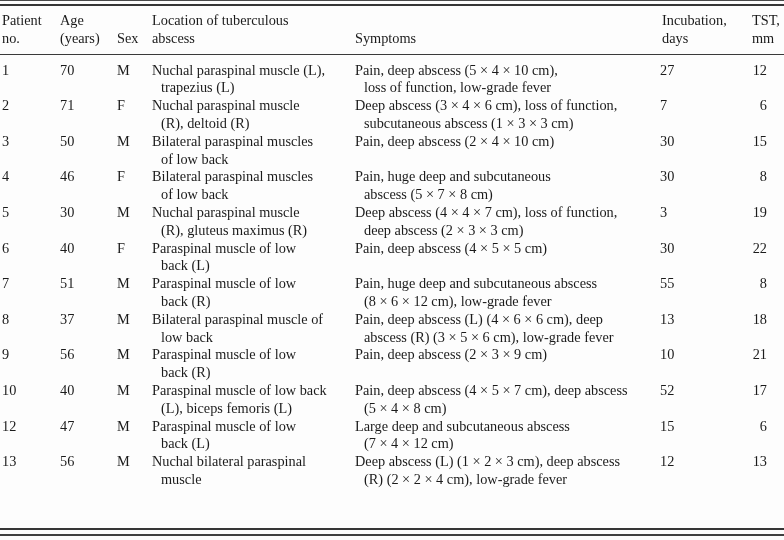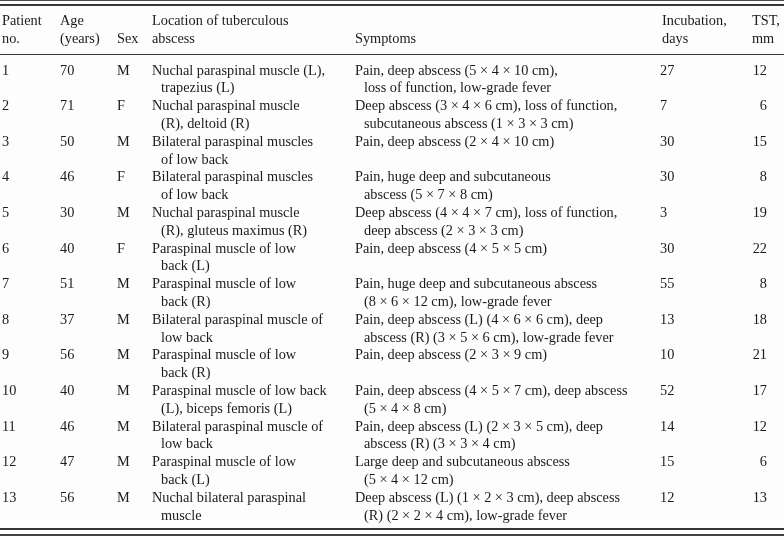--- a/index.html
+++ b/index.html
@@ -202,38 +202,27 @@
           <td class="col-age">40</td>
           <td class="col-sex">M</td>
           <td class="col-location">Paraspinal muscle of low back
 (L), biceps femoris (L)</td>
           <td class="col-symptoms">Pain, deep abscess (4 × 5 × 7 cm), deep abscess
 (5 × 4 × 8 cm)</td>
           <td class="col-incubation">52</td>
           <td class="col-tst">17</td>
         </tr>
         <tr>
-          <td class="col-patient">11</td>
-          <td class="col-age">46</td>
-          <td class="col-sex">M</td>
-          <td class="col-location">Bilateral paraspinal muscle of
-low back</td>
-          <td class="col-symptoms">Pain, deep abscess (L) (2 × 3 × 5 cm), deep
-abscess (R) (3 × 3 × 4 cm)</td>
-          <td class="col-incubation">14</td>
-          <td class="col-tst">12</td>
-        </tr>
-        <tr>
           <td class="col-patient">12</td>
           <td class="col-age">47</td>
           <td class="col-sex">M</td>
           <td class="col-location">Paraspinal muscle of low
 back (L)</td>
           <td class="col-symptoms">Large deep and subcutaneous abscess
-(5 × 4 × 12 cm)</td>
+(7 × 4 × 12 cm)</td>
           <td class="col-incubation">15</td>
           <td class="col-tst">6</td>
         </tr>
         <tr>
           <td class="col-patient">13</td>
           <td class="col-age">56</td>
           <td class="col-sex">M</td>
           <td class="col-location">Nuchal bilateral paraspinal
 muscle</td>
           <td class="col-symptoms">Deep abscess (L) (1 × 2 × 3 cm), deep abscess

